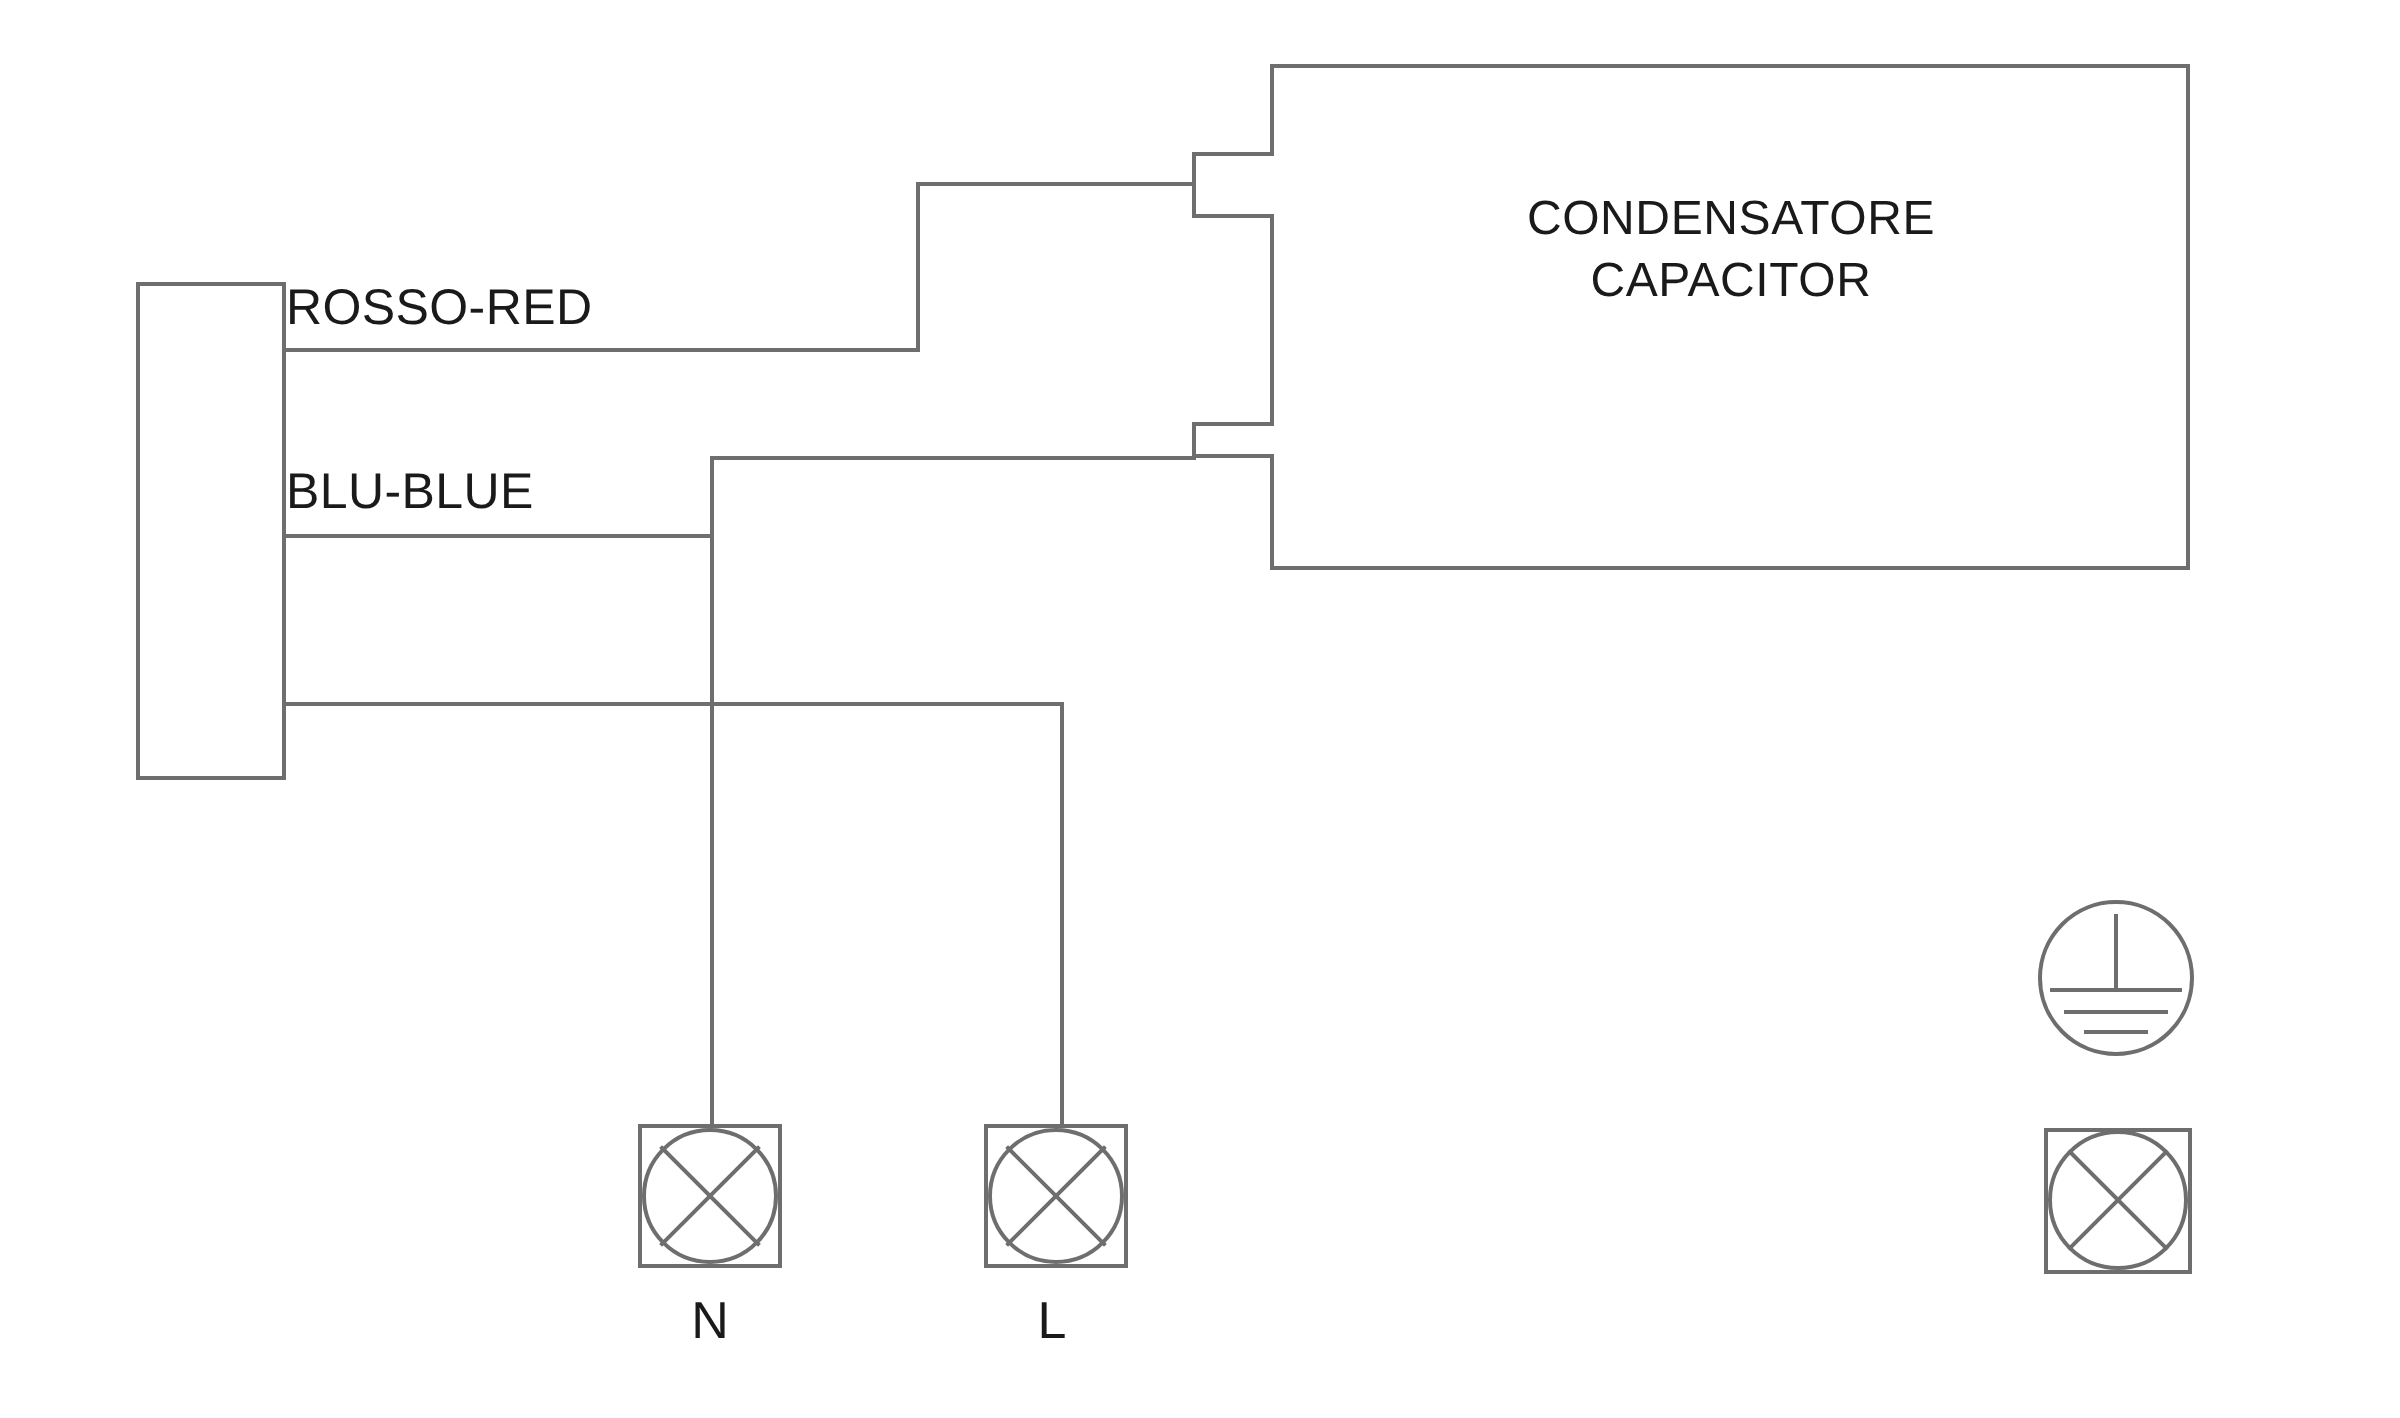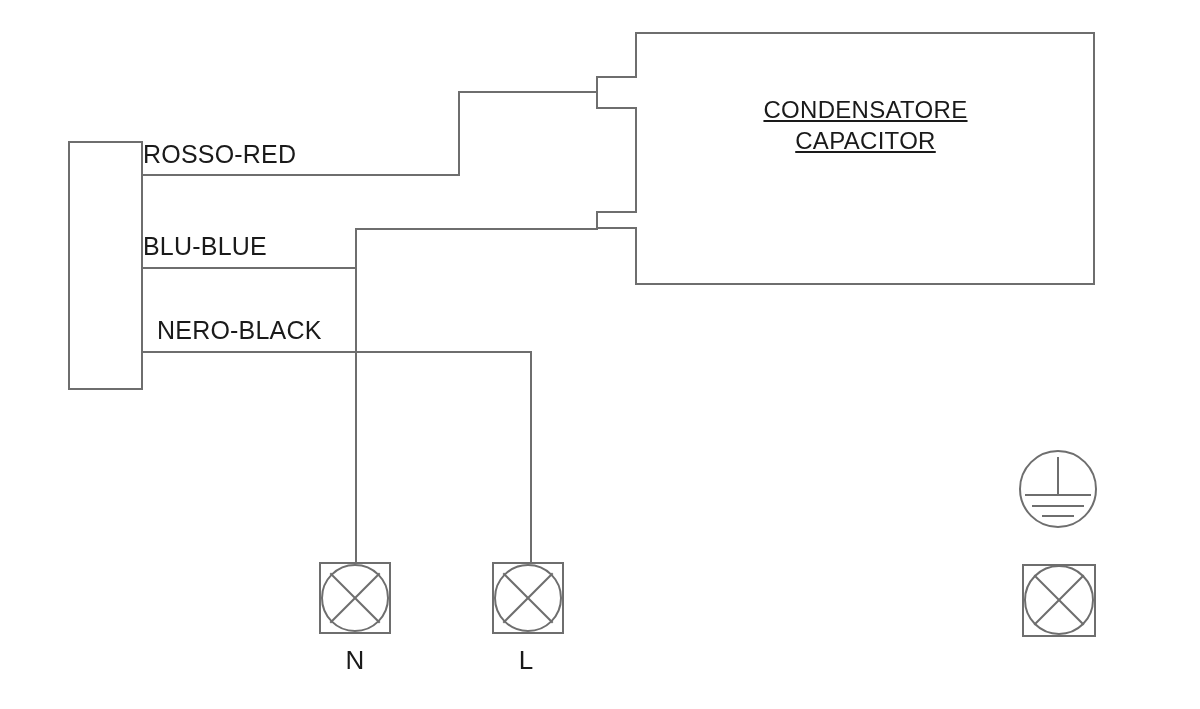--- a/index.html
+++ b/index.html
@@ -43,21 +43,20 @@
   #label-nero-black{ left: 157px; top: 316px; }
 
   #capacitor-label {
     left: 636px;
     top: 94px;
     width: 459px;
     text-align: center;
     font-size: 24px;
     line-height: 31px;
     letter-spacing: 0.3px;
-    text-decoration: underline;
   }
   .terminal-letter {
     font-size: 26px;
     text-align: center;
     font-weight: 400;
   }
   #label-terminal-n { left: 320px; top: 645px; width: 70px; }
   #label-terminal-l { left: 492px; top: 645px; width: 68px; }
 </style>
 </head>
@@ -122,21 +121,20 @@
         <line x1="1043" y1="516" x2="1073" y2="516"></line>
       </g>
 
     </g>
   </svg>
 
   <div class="label-text wire-label" id="label-rosso-red">ROSSO-RED</div>
 
   <div class="label-text wire-label" id="label-blu-blue">BLU-BLUE</div>
 
-  <div class="label-text wire-label" id="label-nero-black">NERO-BLACK</div>
 
   <div class="label-text" id="capacitor-label">
     <div>CONDENSATORE</div>
     <div>CAPACITOR</div>
   </div>
 
   <div class="label-text terminal-letter" id="label-terminal-n">N</div>
 
   <div class="label-text terminal-letter" id="label-terminal-l">L</div>
 

